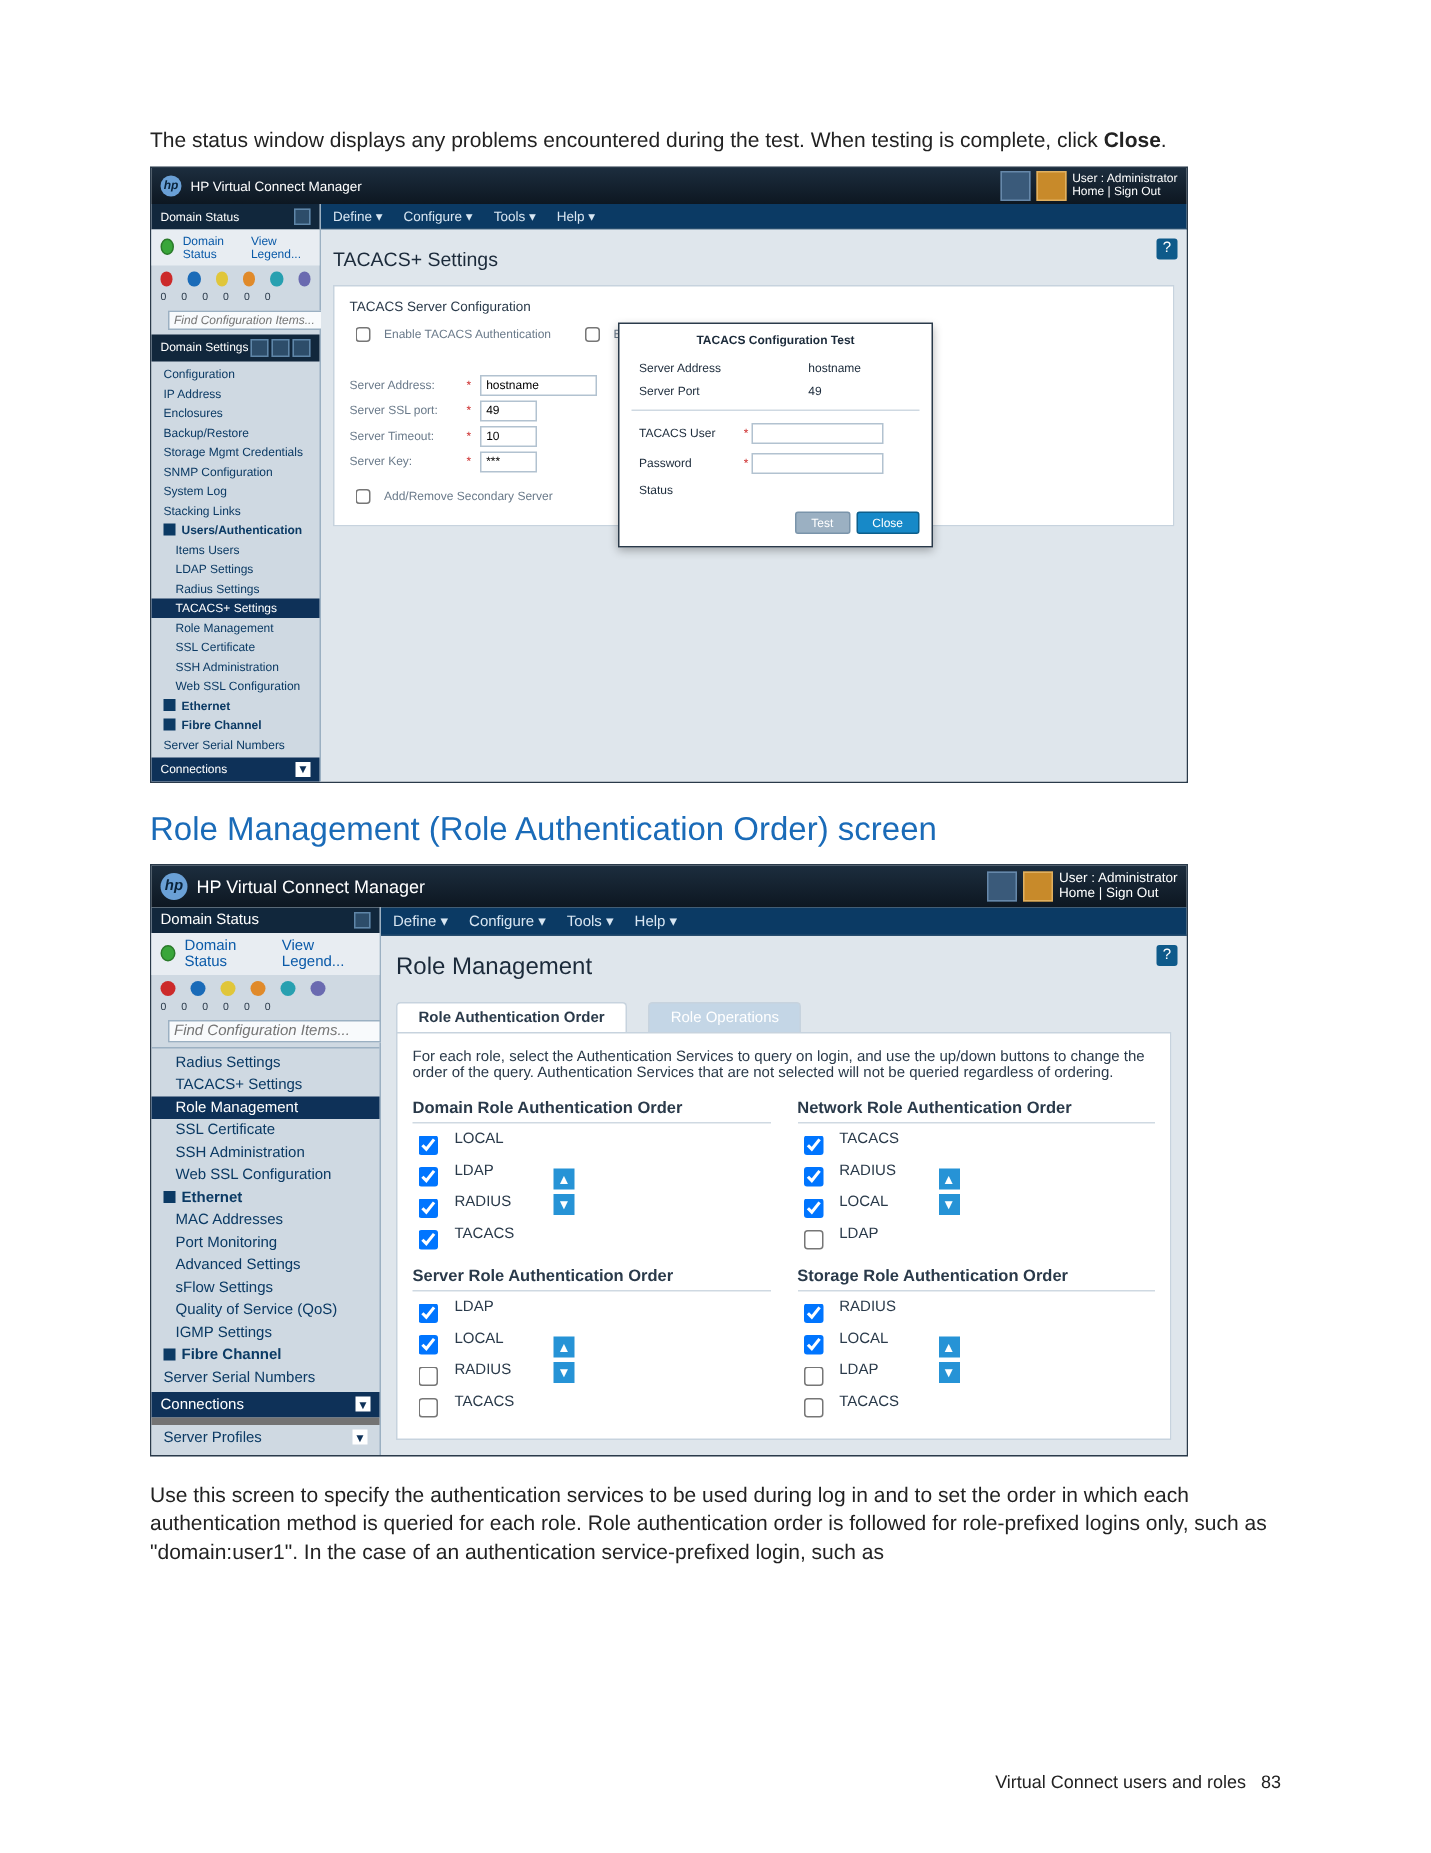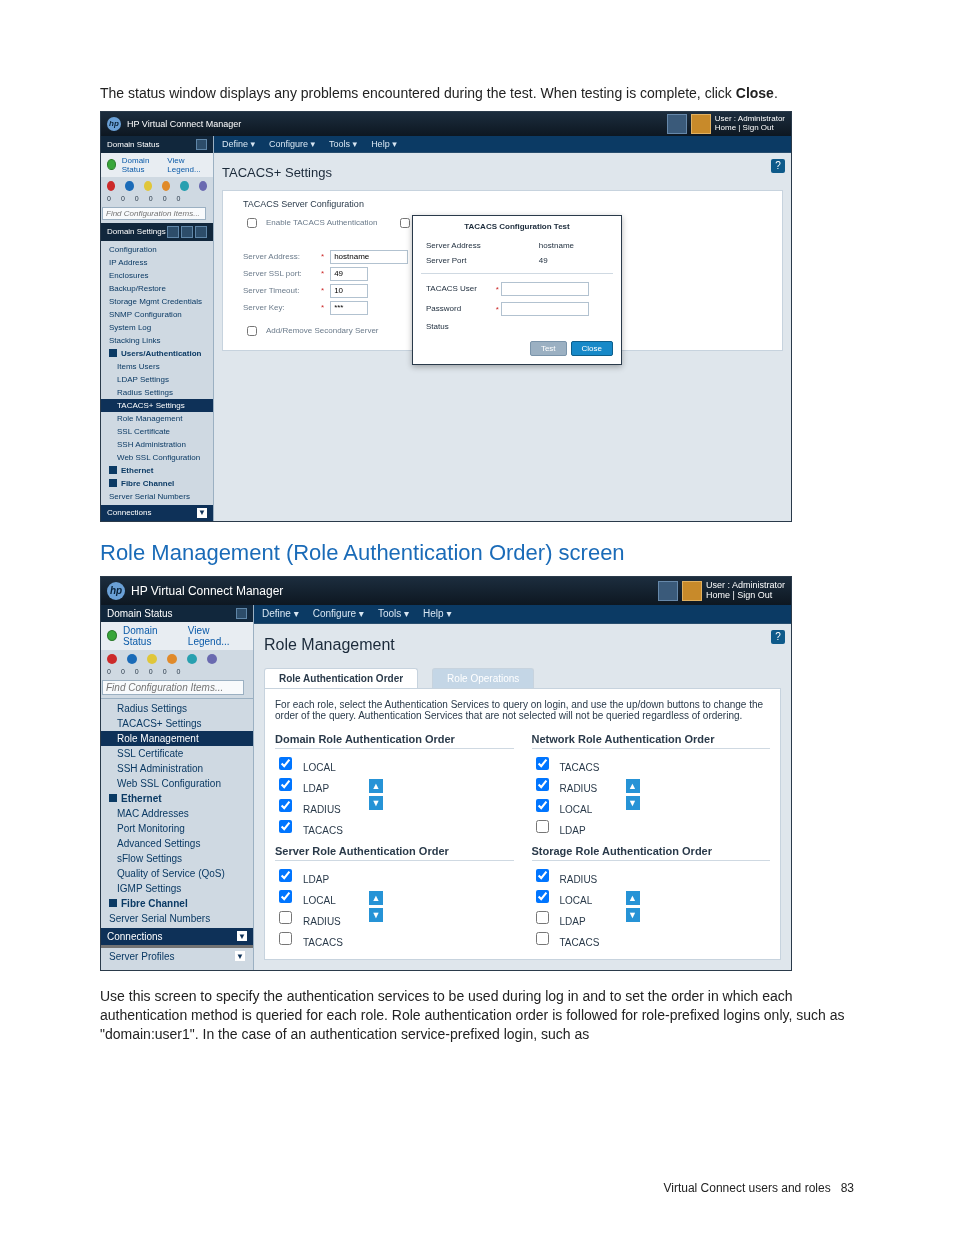--- a/index.html
+++ b/index.html
@@ -41,35 +41,35 @@
   }
   .sidebar .panelhdr .sq { width: 9px; height: 9px; background: #2d4d6a; border: 1px solid #5f86a8; }
   .sidebar .status-row { background: #e8edf2; padding: 3px 6px; display: flex; gap: 6px; align-items: center; }
   .status-row .dot { width: 9px; height: 9px; border-radius: 50%; background: #39a63a; border: 1px solid #2a7a2a; }
   .status-row a { color: #0a5aa8; text-decoration: none; }
   .icons-row { display: flex; gap: 10px; padding: 4px 6px; }
   .icons-row .ic { width: 10px; height: 10px; border-radius: 50%; }
   .ic.red { background: #cc2a2a; } .ic.blue { background: #1a6bb8; } .ic.yel { background: #e0c63a; }
   .ic.org { background: #e08a2a; } .ic.cyan { background: #28a0b0; } .ic.pur { background: #6a6ab0; }
   .nums-row { display: flex; gap: 10px; padding: 0 6px 3px; font-size: 7px; color: #2a3a4a; }
-  .sidebar input[type="text"].find { width: 96px; margin: 2px 1px 3px; font-size: 8px; font-style: italic; border: 1px solid #9bb0c2; padding: 1px 3px; color: #6a7a8a; background: #f8fafc; }
+  .sidebar input[type="text"].find { width: 96px; margin: 2px 11px 3px; font-size: 8px; font-style: italic; border: 1px solid #9bb0c2; padding: 1px 3px; color: #6a7a8a; background: #f8fafc; }
   .panelhdr .mini { display: flex; gap: 2px; }
   .panelhdr .mini .m { width: 10px; height: 10px; background: #2d4d6a; border: 1px solid #5f86a8; }
   .treelist { list-style: none; margin: 0; padding: 2px 0; }
   .treelist li { padding: 2px 8px; cursor: default; }
   .treelist li.sub { padding-left: 16px; }
   .treelist li.sel { background: #0e3158; color: #fff; }
   .treelist li.cat { font-weight: bold; color: #0b3a64; display: flex; align-items: center; gap: 4px; }
   .treelist li.cat .box { width: 8px; height: 8px; background: #0b3a64; }
   .connections { background: #0e3158; color: #fff; padding: 3px 6px; display: flex; align-items: center; justify-content: space-between; }
   .connections .arrow { width: 10px; height: 10px; background: #fff; display: inline-flex; align-items: center; justify-content: center; color: #0e3158; font-size: 8px; }
 
   .content { flex: 1; background: #dfe6ec; padding: 8px; position: relative; }
   .content h2 { font-size: 13px; font-weight: normal; color: #1b2a3a; margin: 4px 0 10px; }
-  .content .card { background: #fff; border: 1px solid #c7d3de; padding: 8px 20px; font-size: 8px; color: #2a3a4a; }
+  .content .card { background: #fff; border: 1px solid #c7d3de; padding: 8px 10px; font-size: 8px; color: #2a3a4a; }
   .content .help { position: absolute; top: 6px; right: 6px; width: 14px; height: 14px; background: #0e5a8a; color: #fff; display: flex; align-items: center; justify-content: center; font-size: 10px; border-radius: 2px; }
   .card .label { color: #6a7a8a; font-size: 8px; }
   .card .hdr { font-size: 9px; color: #2a3a4a; margin-bottom: 6px; }
   .card .row { display: flex; align-items: center; gap: 6px; margin: 3px 0; }
   .card input[type="text"] { border: 1px solid #b2c2d0; font-size: 8px; padding: 0 3px; height: 12px; }
   .card input[type="checkbox"] { width: 10px; height: 10px; }
   .card .section-title { text-align: center; font-size: 8px; color: #2a3a4a; margin: 4px 0 6px; }
 
   .modal {
     position: absolute; left: 198px; top: 62px; width: 192px; background: #fff;
@@ -101,21 +101,21 @@
   .tabs .tab { padding: 4px 14px; border: 1px solid #c7d3de; border-bottom: none; background: #e8edf2; color: #2a3a4a; border-radius: 3px 3px 0 0; cursor: pointer; }
   .tabs .tab.active { background: #fff; font-weight: bold; }
   .tabs .tab + .tab { background: #c4d6e6; color: #fff; margin-left: 14px; }
   .panel { background: #fff; border: 1px solid #c7d3de; padding: 10px; font-size: 10px; color: #2a3a4a; }
   .panel .desc { font-size: 10px; margin-bottom: 12px; }
   .order-grid { display: grid; grid-template-columns: 1fr 1fr; gap: 8px 18px; }
   .order-grid .grp { }
   .order-grid .ghdr { font-weight: bold; font-size: 11px; margin-bottom: 4px; padding-bottom: 3px; border-bottom: 1px solid #cfd9e2; }
   .grp .grow { display: flex; align-items: center; }
   .order-list { }
-  .order-list .orow { display: flex; align-items: flex-end; gap: 8px; padding: 1px 0; font-size: 10px; }
+  .order-list .orow { display: flex; align-items: flex-start; gap: 8px; padding: 1px 0; font-size: 10px; }
   .order-list .olabel { width: 62px; }
   .stepbtns { display: flex; flex-direction: column; gap: 3px; margin-left: 4px; }
   .stepbtns .sb { width: 14px; height: 14px; background: #2693d6; color: #fff; display: flex; align-items: center; justify-content: center; font-size: 9px; cursor: pointer; }
   .applybar { display: flex; justify-content: flex-end; margin-top: 6px; }
 
   h2.section-heading { font-size: 22px; color: #1a6bb8; font-weight: normal; margin: 18px 0 8px; }
 
   .footer { position: absolute; bottom: 40px; right: 100px; font-size: 12px; color: #222; }
   .footer .pg { margin-left: 10px; }
 </style>
@@ -370,21 +370,21 @@
             <li class="cat">
               <span class="box"></span>
               <span>Fibre Channel</span>
             </li>
             <li><span>Server Serial Numbers</span></li>
           </ul>
         <div class="connections">
           <span>Connections</span>
           <span class="arrow">▼</span>
         </div>
-        <div style="padding:3px 8px; font-size:10px; color:#0b3a64; border-top:3px solid #737373; display:flex; justify-content:space-between; align-items:center;">
+        <div style="padding:3px 8px; font-size:10px; color:#0b3a64; border-top:5px solid #737373; display:flex; justify-content:space-between; align-items:center;">
           <span>Server Profiles</span>
           <span class="arrow" style="width:10px;height:10px;background:#fff;color:#0e3158;display:inline-flex;align-items:center;justify-content:center;font-size:8px">▼</span>
         </div>
       </div>
 
       <div style="flex:1; display:flex; flex-direction:column;">
         <div class="menubar">
           <span>Define ▾</span>
           <span>Configure ▾</span>
           <span>Tools ▾</span>

